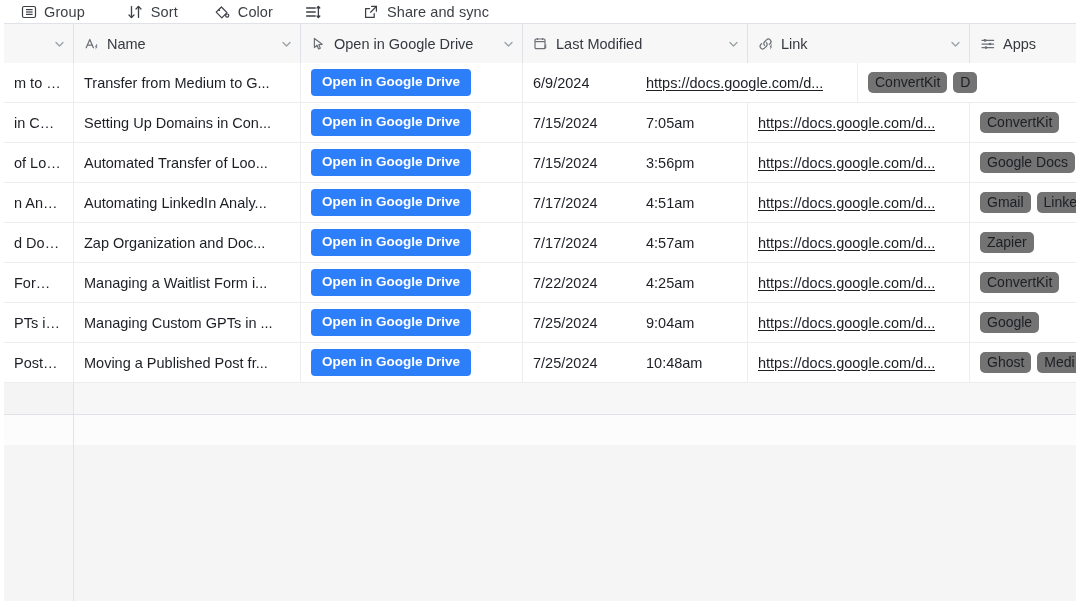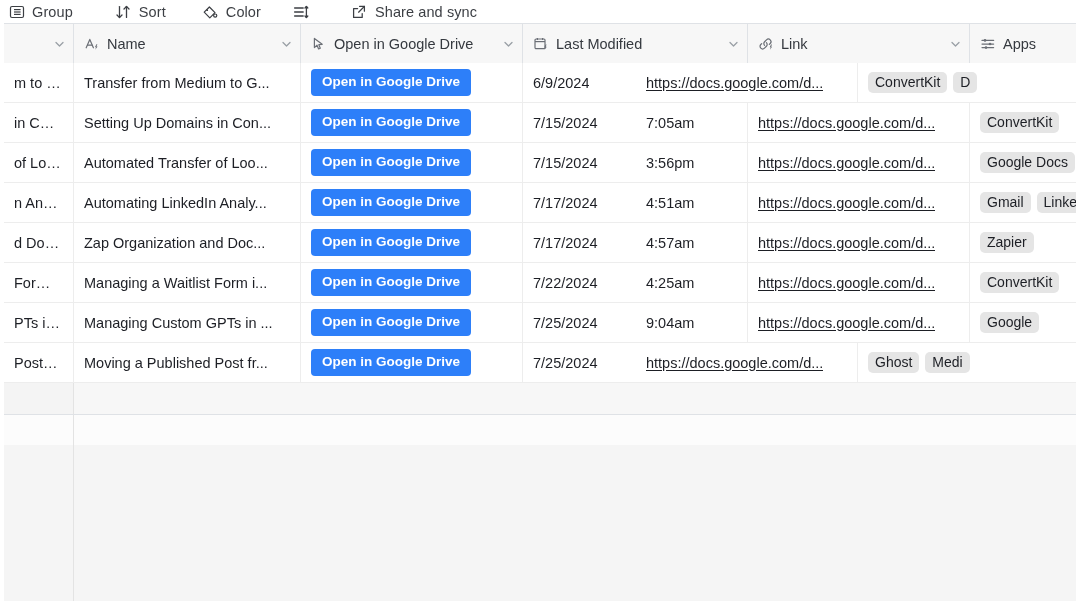--- a/index.html
+++ b/index.html
@@ -14,21 +14,21 @@
   }
 
   .app { position: relative; width: 1076px; height: 601px; background:#fff; }
 
   
   .toolbar {
     position: absolute; top: 0; left: 0;
     width: 1040px; height: 23px;
     background: #ffffff;
     display: flex; align-items: center;
-    padding-left: 4px;
+    padding-left: 16px;
     overflow: hidden;
   }
   .tb-item {
     display: flex; align-items: center;
     height: 23px;
     padding: 0 8px 0 4px;
     cursor: pointer;
     white-space: nowrap;
     color: #3c3f44;
     font-size: 14.5px;
@@ -125,21 +125,21 @@
     text-decoration: underline;
     text-underline-offset: 2px;
     font-size: 14.5px;
     overflow: hidden; text-overflow: ellipsis; white-space: nowrap;
     cursor: pointer;
     text-align: right;
   }
 
   .tags { display:flex; align-items:center; gap:6px; overflow:hidden; }
   .tag {
-    background: #e5e5e5;
+    background: #737373;
     color: #1d1f25;
     border-radius: 5px;
     padding: 3px 7px 4px;
     font-size: 14px;
     line-height: 1;
     white-space: nowrap;
     cursor: pointer;
   }
 
   
@@ -520,20 +520,23 @@
           </div>
           <div class="cell c-name">
             <span class="txt">Moving a Published Post fr...</span>
           </div>
           <div class="cell c-btn">
             <button class="btn-gdrive">Open in Google Drive</button>
           </div>
           <div class="cell c-date">
             <span class="txt">7/25/2024</span>
           </div>
+          <div class="cell c-time">
+            <span class="txt">10:48am</span>
+          </div>
           <div class="cell c-link link-cell">
             <a>https://docs.google.com/d...</a>
           </div>
           <div class="cell c-apps">
             <div class="tags">
               <span class="tag">Ghost</span>
               <span class="tag">Medi</span>
             </div>
           </div>
         </div>

